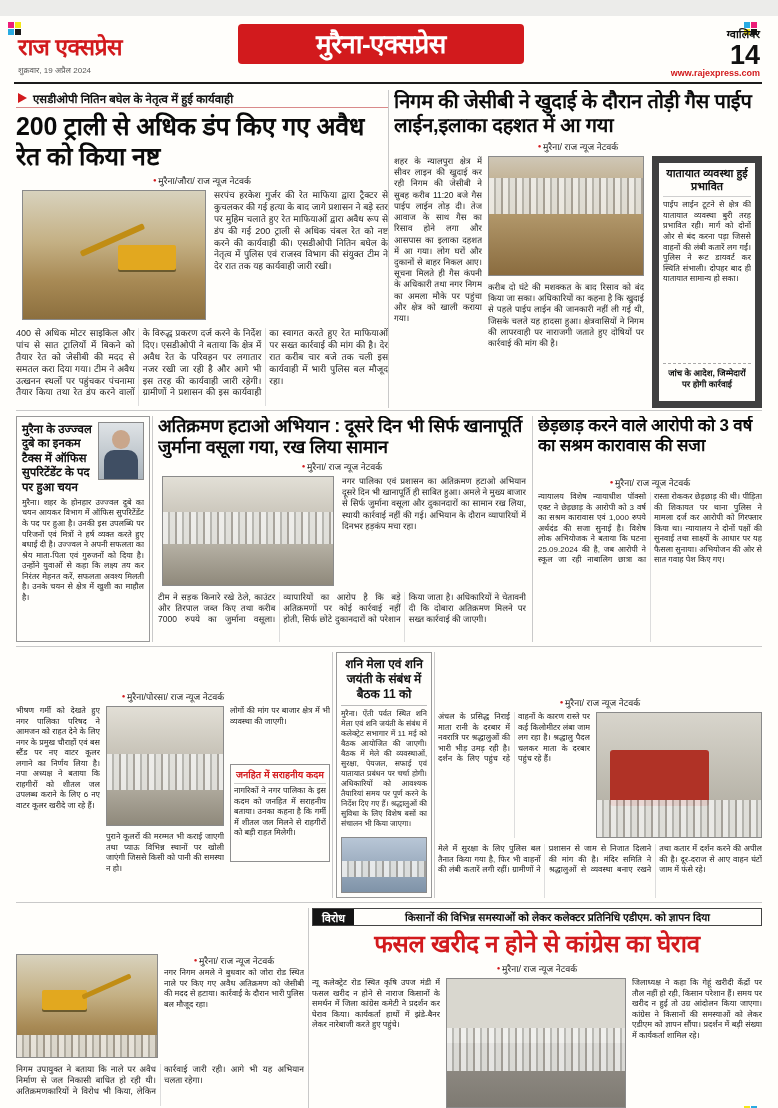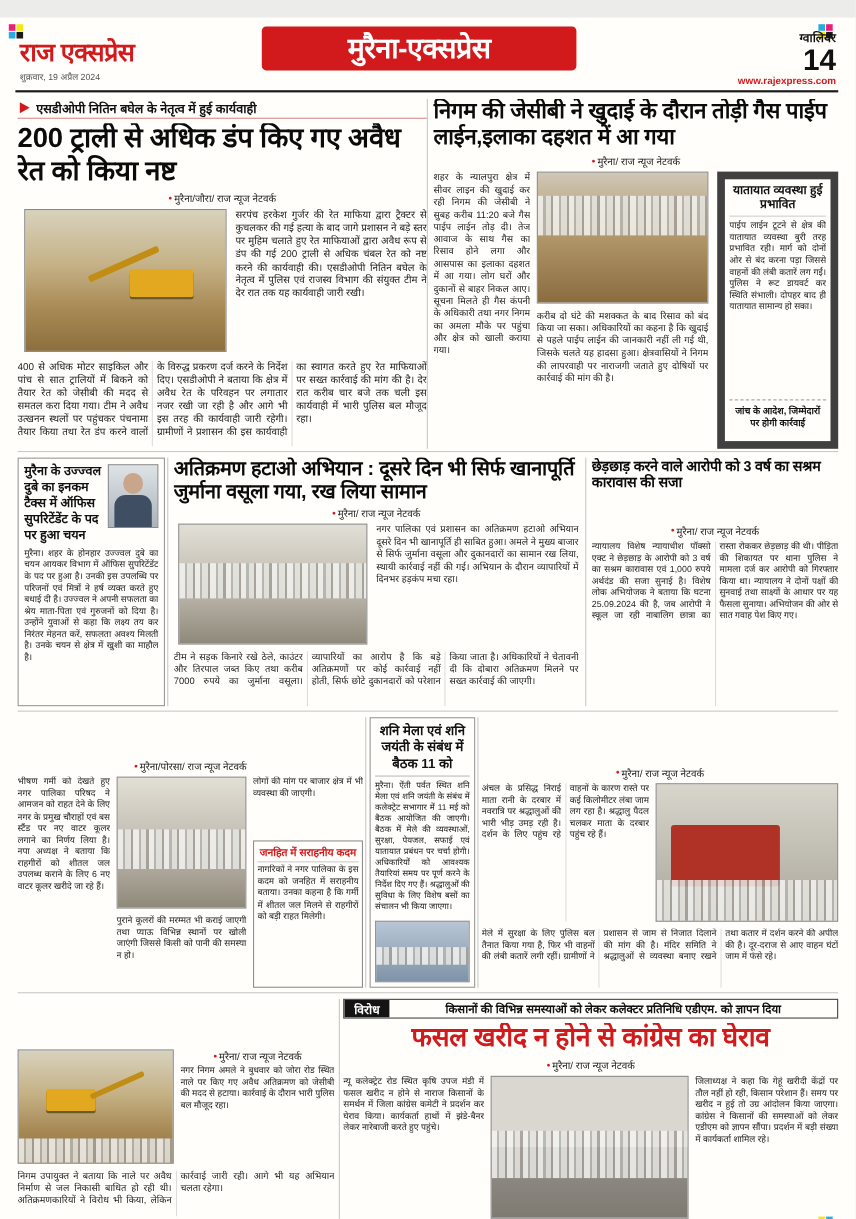--- a/index.html
+++ b/index.html
@@ -141,36 +141,36 @@
     <div class="photo ph-street" style="left:4px;top:60px;width:172px;height:110px;">
       <div class="people" style="top:32%;"></div>
     </div>
     <div class="abs body b85" style="left:184px;top:60px;width:184px;height:110px;">नगर पालिका एवं प्रशासन का अतिक्रमण हटाओ अभियान दूसरे दिन भी खानापूर्ति ही साबित हुआ। अमले ने मुख्य बाजार से सिर्फ जुर्माना वसूला और दुकानदारों का सामान रख लिया, स्थायी कार्रवाई नहीं की गई। अभियान के दौरान व्यापारियों में दिनभर हड़कंप मचा रहा।</div>
     <div class="abs body b85 cols3" style="left:0;top:176px;width:368px;height:50px;">टीम ने सड़क किनारे रखे ठेले, काउंटर और तिरपाल जब्त किए तथा करीब 7000 रुपये का जुर्माना वसूला। व्यापारियों का आरोप है कि बड़े अतिक्रमणों पर कोई कार्रवाई नहीं होती, सिर्फ छोटे दुकानदारों को परेशान किया जाता है। अधिकारियों ने चेतावनी दी कि दोबारा अतिक्रमण मिलने पर सख्त कार्रवाई की जाएगी।</div>
   </section>
 
   <div class="vline" style="left:532px;top:400px;height:226px;"></div>
 
   <section class="abs" style="left:538px;top:400px;width:224px;height:226px;">
-    <h2 class="abs hl" style="left:0;top:0;width:224px;height:56px;font-size:13px;margin:0;">छेड़छाड़ करने वाले आरोपी को 3 वर्ष का सश्रम कारावास की सजा</h2>
+    <h2 class="abs hl" style="left:0;top:0;width:224px;height:56px;font-size:17px;margin:0;">छेड़छाड़ करने वाले आरोपी को 3 वर्ष का सश्रम कारावास की सजा</h2>
     <div class="abs byline" style="left:0;top:60px;width:224px;">मुरैना/ राज न्यूज नेटवर्क</div>
     <div class="abs body b8 cols2" style="left:0;top:76px;width:224px;height:150px;">न्यायालय विशेष न्यायाधीश पॉक्सो एक्ट ने छेड़छाड़ के आरोपी को 3 वर्ष का सश्रम कारावास एवं 1,000 रुपये अर्थदंड की सजा सुनाई है। विशेष लोक अभियोजक ने बताया कि घटना 25.09.2024 की है, जब आरोपी ने स्कूल जा रही नाबालिग छात्रा का रास्ता रोककर छेड़छाड़ की थी। पीड़िता की शिकायत पर थाना पुलिस ने मामला दर्ज कर आरोपी को गिरफ्तार किया था। न्यायालय ने दोनों पक्षों की सुनवाई तथा साक्ष्यों के आधार पर यह फैसला सुनाया। अभियोजन की ओर से सात गवाह पेश किए गए।</div>
   </section>
 
   <div class="hline" style="left:16px;top:630px;width:746px;"></div>
 
   <section class="abs" style="left:16px;top:636px;width:314px;height:246px;">
     <div class="abs byline" style="left:0;top:38px;width:314px;">मुरैना/पोरसा/ राज न्यूज नेटवर्क</div>
     <div class="abs body b8" style="left:0;top:54px;width:84px;height:192px;">भीषण गर्मी को देखते हुए नगर पालिका परिषद ने आमजन को राहत देने के लिए नगर के प्रमुख चौराहों एवं बस स्टैंड पर नए वाटर कूलर लगाने का निर्णय लिया है। नपा अध्यक्ष ने बताया कि राहगीरों को शीतल जल उपलब्ध कराने के लिए 6 नए वाटर कूलर खरीदे जा रहे हैं।</div>
     <div class="photo ph-street" style="left:90px;top:54px;width:118px;height:120px;">
       <div class="people" style="top:40%;"></div>
     </div>
     <div class="abs body b8" style="left:90px;top:180px;width:118px;height:66px;">पुराने कूलरों की मरम्मत भी कराई जाएगी तथा प्याऊ विभिन्न स्थानों पर खोली जाएंगी जिससे किसी को पानी की समस्या न हो।</div>
     <div class="abs body b8" style="left:214px;top:54px;width:100px;height:54px;">लोगों की मांग पर बाजार क्षेत्र में भी व्यवस्था की जाएगी।</div>
-    <div class="abs smallbox" style="left:214px;top:112px;width:100px;height:134px;">
+    <div class="abs smallbox" style="left:214px;top:112px;width:100px;height:98px;">
       <div class="t">जनहित में सराहनीय कदम</div>
       <div class="body b8" style="height:100px;">नागरिकों ने नगर पालिका के इस कदम को जनहित में सराहनीय बताया। उनका कहना है कि गर्मी में शीतल जल मिलने से राहगीरों को बड़ी राहत मिलेगी।</div>
     </div>
   </section>
 
   <div class="vline" style="left:332px;top:636px;height:246px;"></div>
 
   <section class="abs shanibox" style="left:336px;top:636px;width:96px;height:246px;">
     <div class="t">शनि मेला एवं शनि जयंती के संबंध में बैठक 11 को</div>
     <div class="b body b76">मुरैना। ऐंती पर्वत स्थित शनि मेला एवं शनि जयंती के संबंध में कलेक्ट्रेट सभागार में 11 मई को बैठक आयोजित की जाएगी। बैठक में मेले की व्यवस्थाओं, सुरक्षा, पेयजल, सफाई एवं यातायात प्रबंधन पर चर्चा होगी। अधिकारियों को आवश्यक तैयारियां समय पर पूर्ण करने के निर्देश दिए गए हैं। श्रद्धालुओं की सुविधा के लिए विशेष बसों का संचालन भी किया जाएगा।</div>

